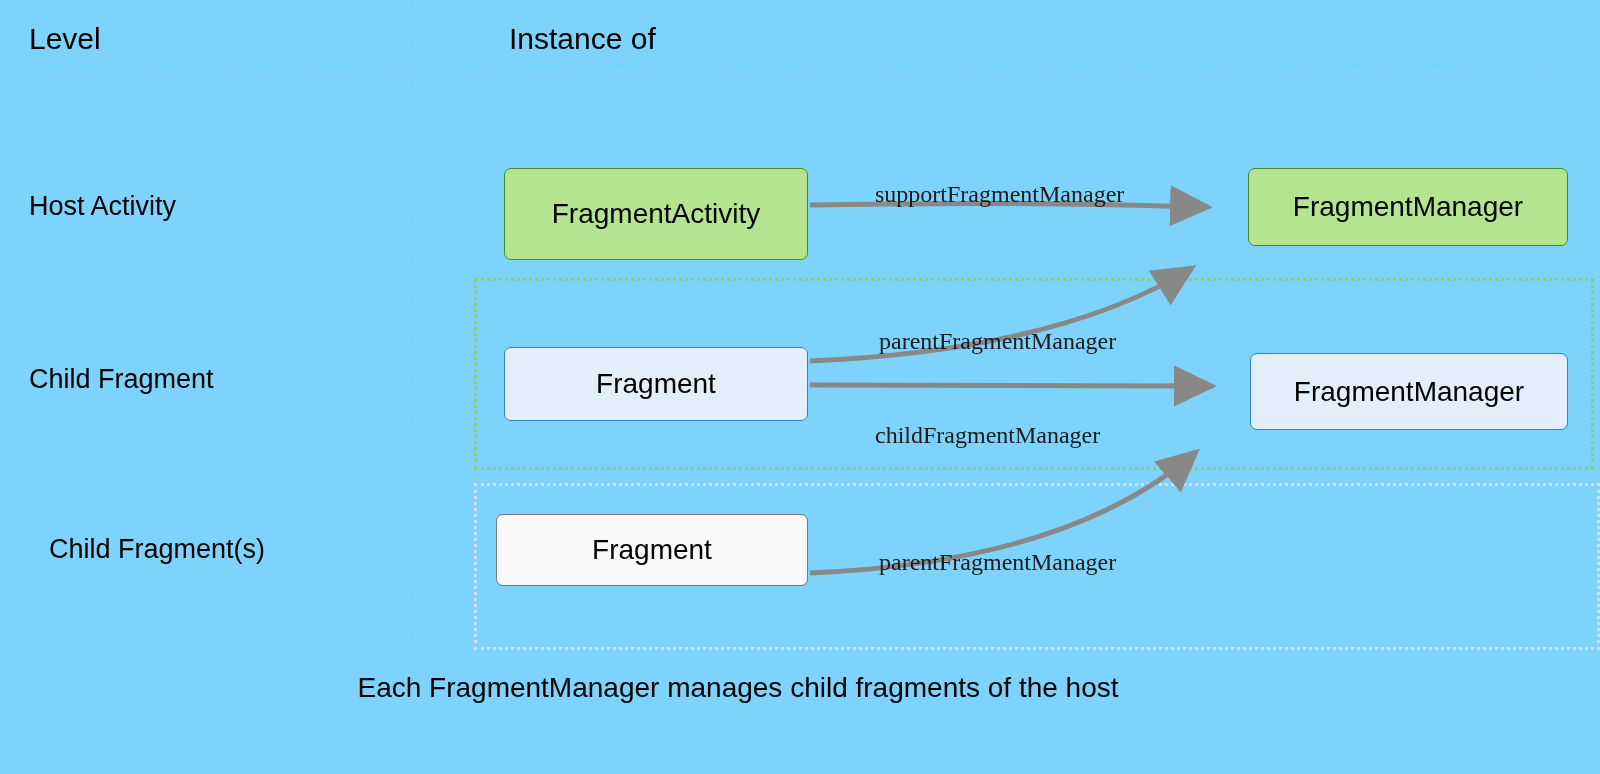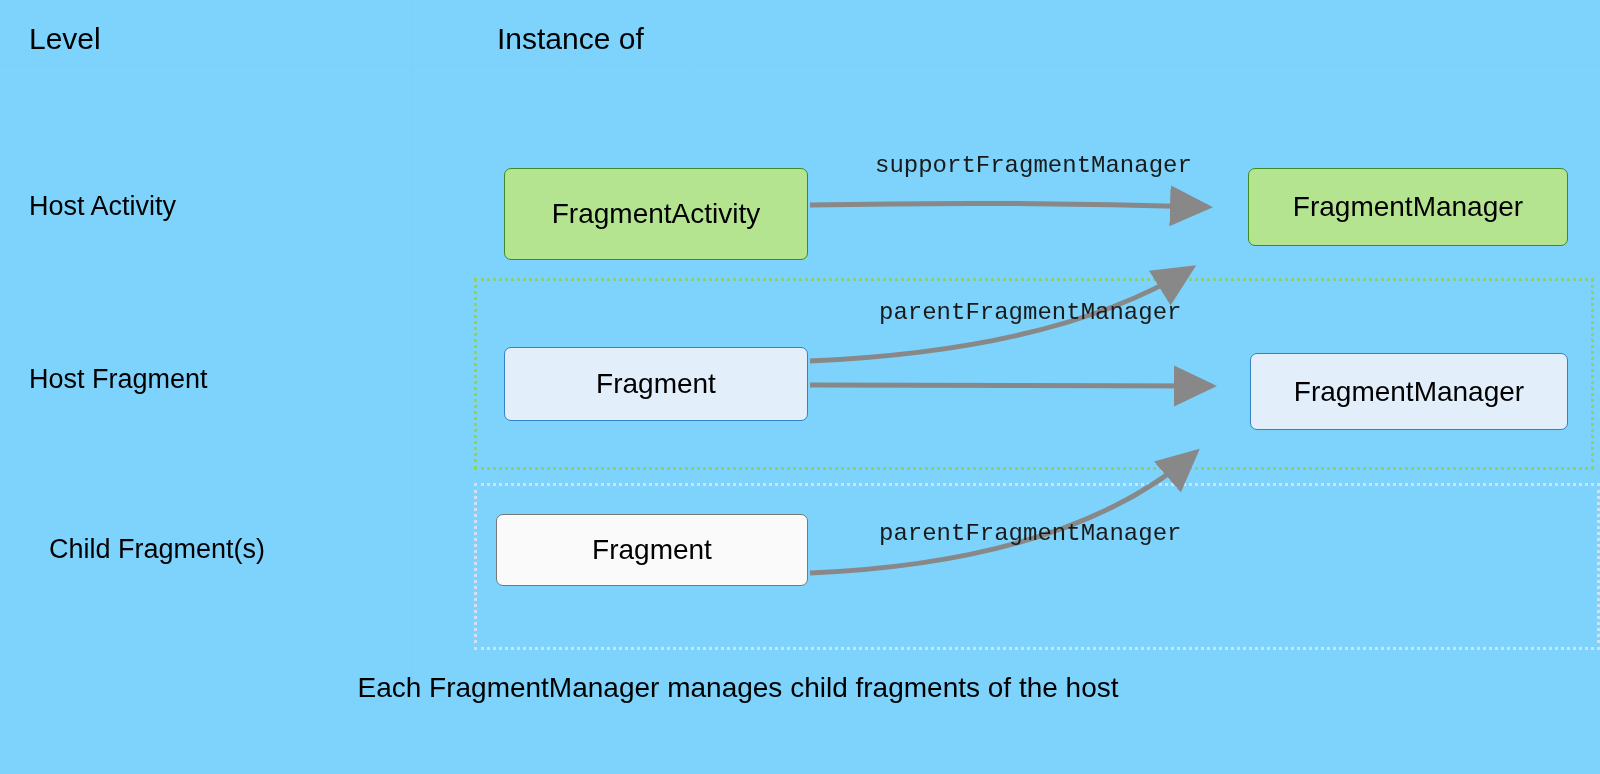--- a/index.html
+++ b/index.html
@@ -37,21 +37,21 @@
 
   
   .hdr {
     position: absolute;
     font-size: 30px;
     color: #000000;
     white-space: nowrap;
     line-height: 1;
   }
   .hdr-level   { left: 29px;  top: 24px; }
-  .hdr-inst    { left: 497px; top: 24px; }
+  .hdr-inst    { left: 509px; top: 24px; }
   .hdr-fm      { right: 86px; top: 27px; }
 
   
   .lvl {
     position: absolute;
     left: 29px;
     font-size: 27px;
     color: #000000;
     white-space: nowrap;
     line-height: 1;
@@ -117,25 +117,26 @@
     left: 0;
     top: 0;
     width: 1600px;
     height: 774px;
     pointer-events: none;
   }
 
   
   .edge-label {
     position: absolute;
-    font-family: Liberation Mono, monospace;
+    font-family: Liberation Serif, serif;
     font-size: 24px;
     color: #1a1a1a;
     white-space: nowrap;
     line-height: 1;
+    margin-top: 28px;
   }
   .el-support { left: 875px; top: 154px; }
   .el-parent1 { left: 879px; top: 301px; }
   .el-child   { left: 875px; top: 395px; }
   .el-parent2 { left: 879px; top: 522px; }
 
   
   .caption {
     position: absolute;
     left: 0;
@@ -153,21 +154,21 @@
 
 <div id="canvas">
 
   <div class="h-divider"></div>
   <div class="v-divider"></div>
 
   <div class="hdr hdr-level">Level</div>
   <div class="hdr hdr-inst">Instance of</div>
 
   <div class="lvl lvl-activity">Host Activity</div>
-  <div class="lvl lvl-hostfrag">Host Fragment</div>
+  <div class="lvl lvl-hostfrag">Child Fragment</div>
   <div class="lvl lvl-childfrag">Child Fragment(s)</div>
 
   <div class="group group-green"></div>
   <div class="group group-blue"></div>
 
   <svg class="arrow-layer" viewBox="0 0 1600 774" width="1600" height="774">
     <defs>
       <marker id="ah" markerWidth="9" markerHeight="9" refX="7.6" refY="4.5" orient="auto" markerUnits="strokeWidth">
         <path d="M 0 0.4 L 8.6 4.5 L 0 8.6 Z" fill="#888888"></path>
       </marker>
@@ -183,17 +184,18 @@
   </svg>
 
   <div class="node node-green n-fragactivity">FragmentActivity</div>
   <div class="node node-green n-fm-green">FragmentManager</div>
   <div class="node node-blue n-fragment-h">Fragment</div>
   <div class="node node-blue n-fm-blue">FragmentManager</div>
   <div class="node node-white n-fragment-c">Fragment</div>
 
   <div class="edge-label el-support">supportFragmentManager</div>
   <div class="edge-label el-parent1">parentFragmentManager</div>
+  <div class="edge-label el-child">childFragmentManager</div>
   <div class="edge-label el-parent2">parentFragmentManager</div>
 
   <div class="caption">Each FragmentManager manages child fragments of the host</div>
 
 </div>
 
 </body></html>

